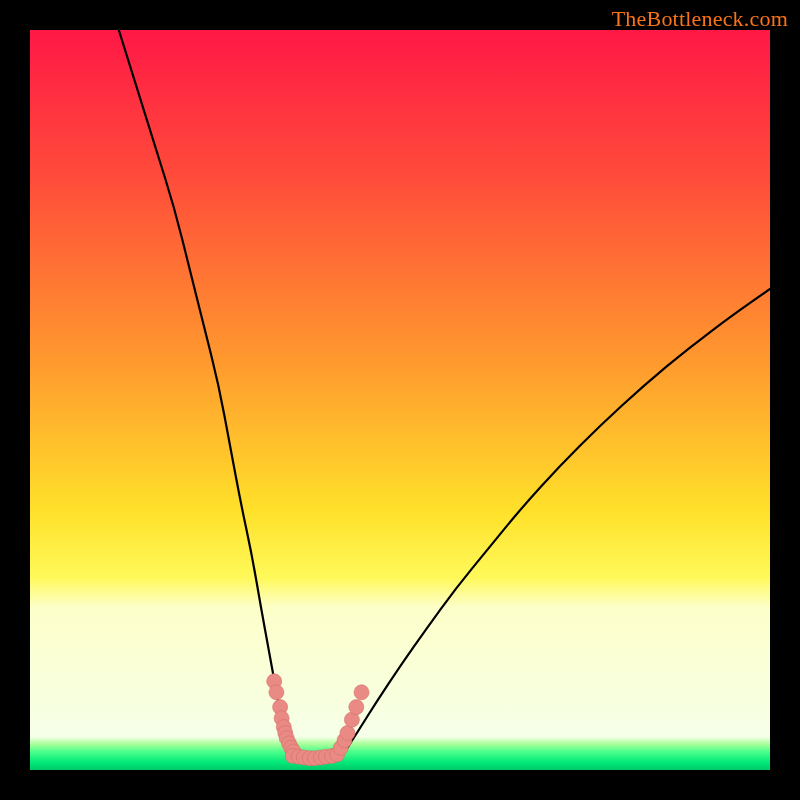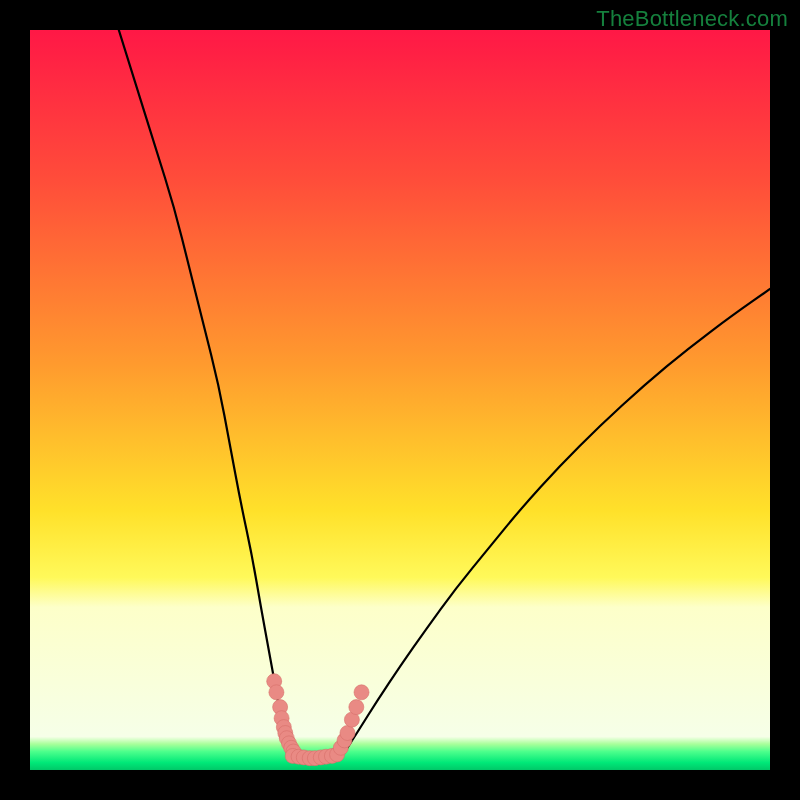--- a/index.html
+++ b/index.html
@@ -39,24 +39,25 @@
     left: 0;
     top: 0;
     width: 100%;
     height: 100%;
     pointer-events: none;
   }
   .watermark {
     position: absolute;
     top: 6px;
     right: 12px;
-    color: #15803d;
+    color: #f97316;
     font-size: 22px;
     font-weight: 500;
     letter-spacing: 0.2px;
+    font-family: Liberation Serif, serif;
   }
 </style>
 </head>
 <body>
 
 <div class="frame">
 
   <div class="watermark">TheBottleneck.com</div>
 
   <div class="plot-area">

